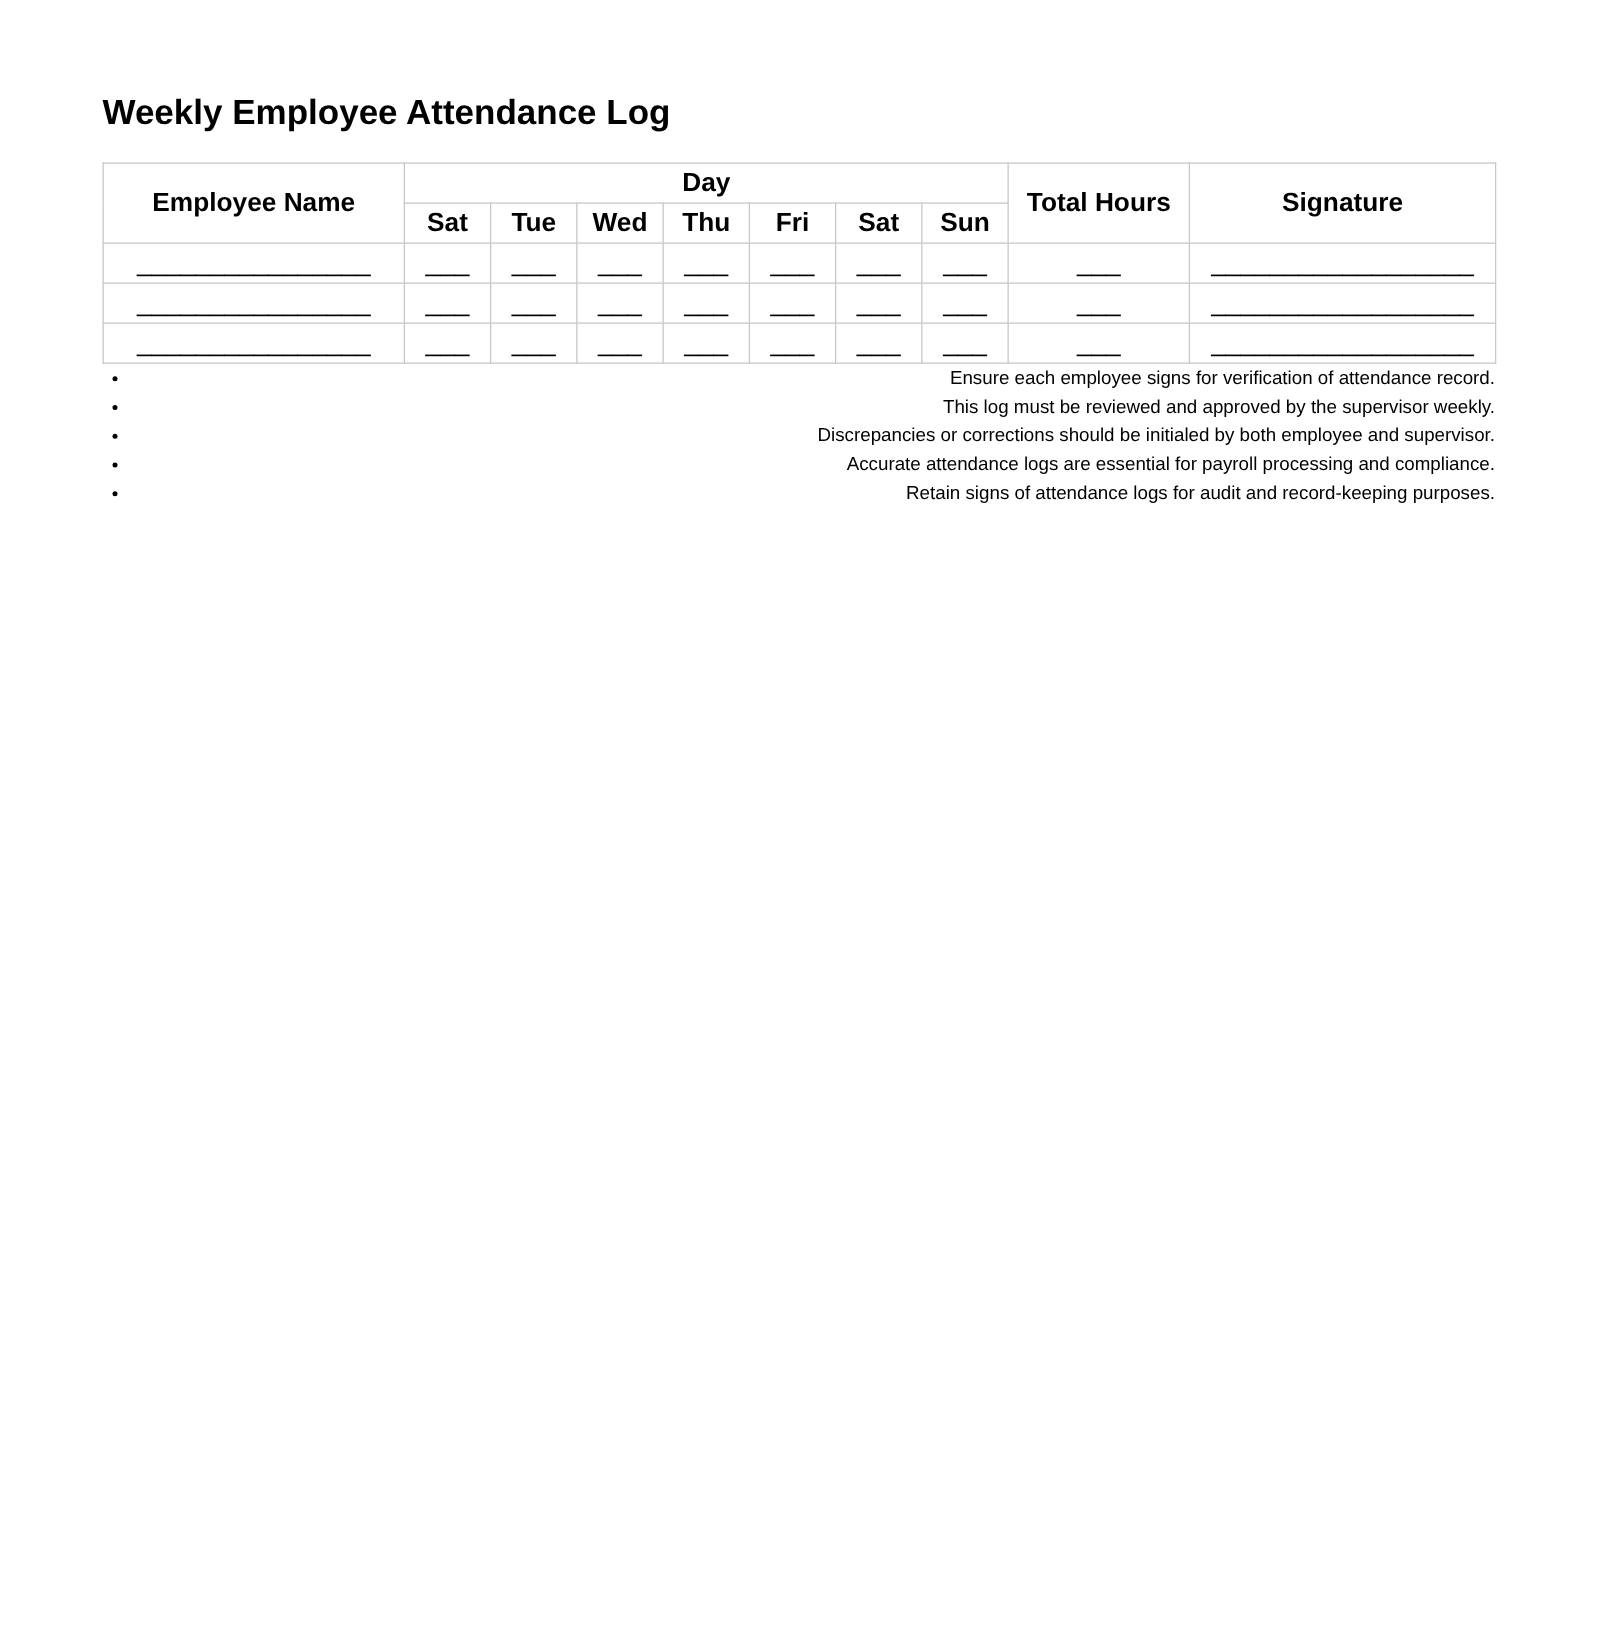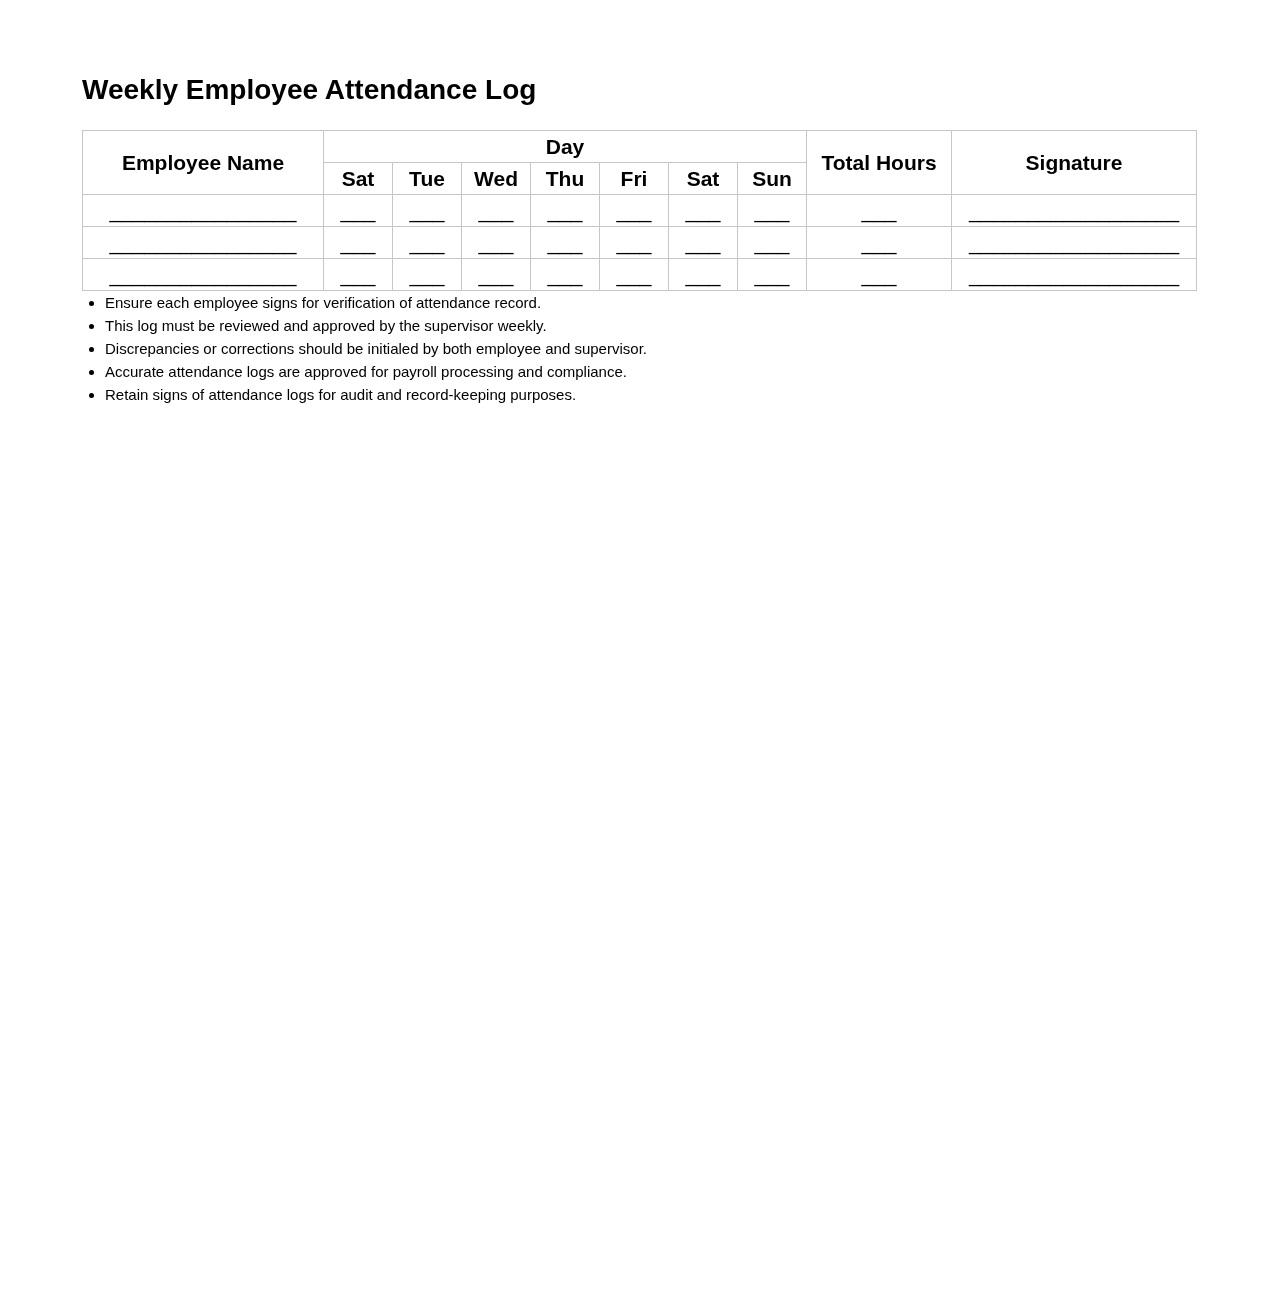--- a/index.html
+++ b/index.html
@@ -61,20 +61,21 @@
   h2.notes-heading {
     margin: 40px 0 18px 0;
     font-size: 21px;
     line-height: 25px;
     font-weight: bold;
   }
   ul.notes-list {
     margin: 0;
     padding: 0 0 0 23px;
     font-size: 15px;
+    text-align: right;
   }
   ul.notes-list li {
     line-height: 23px;
   }
 </style>
 </head>
 <body>
 
 <div class="page">
   <div class="content">
@@ -149,18 +150,18 @@
           <td>___</td>
           <td>__________________</td>
         </tr>
       </tbody>
     </table>
 
     <ul class="notes-list">
       <li>Ensure each employee signs for verification of attendance record.</li>
       <li>This log must be reviewed and approved by the supervisor weekly.</li>
       <li>Discrepancies or corrections should be initialed by both employee and supervisor.</li>
-      <li>Accurate attendance logs are approved for payroll processing and compliance.</li>
+      <li>Accurate attendance logs are essential for payroll processing and compliance.</li>
       <li>Retain signs of attendance logs for audit and record-keeping purposes.</li>
     </ul>
 
   </div>
 </div>
 
 </body></html>

